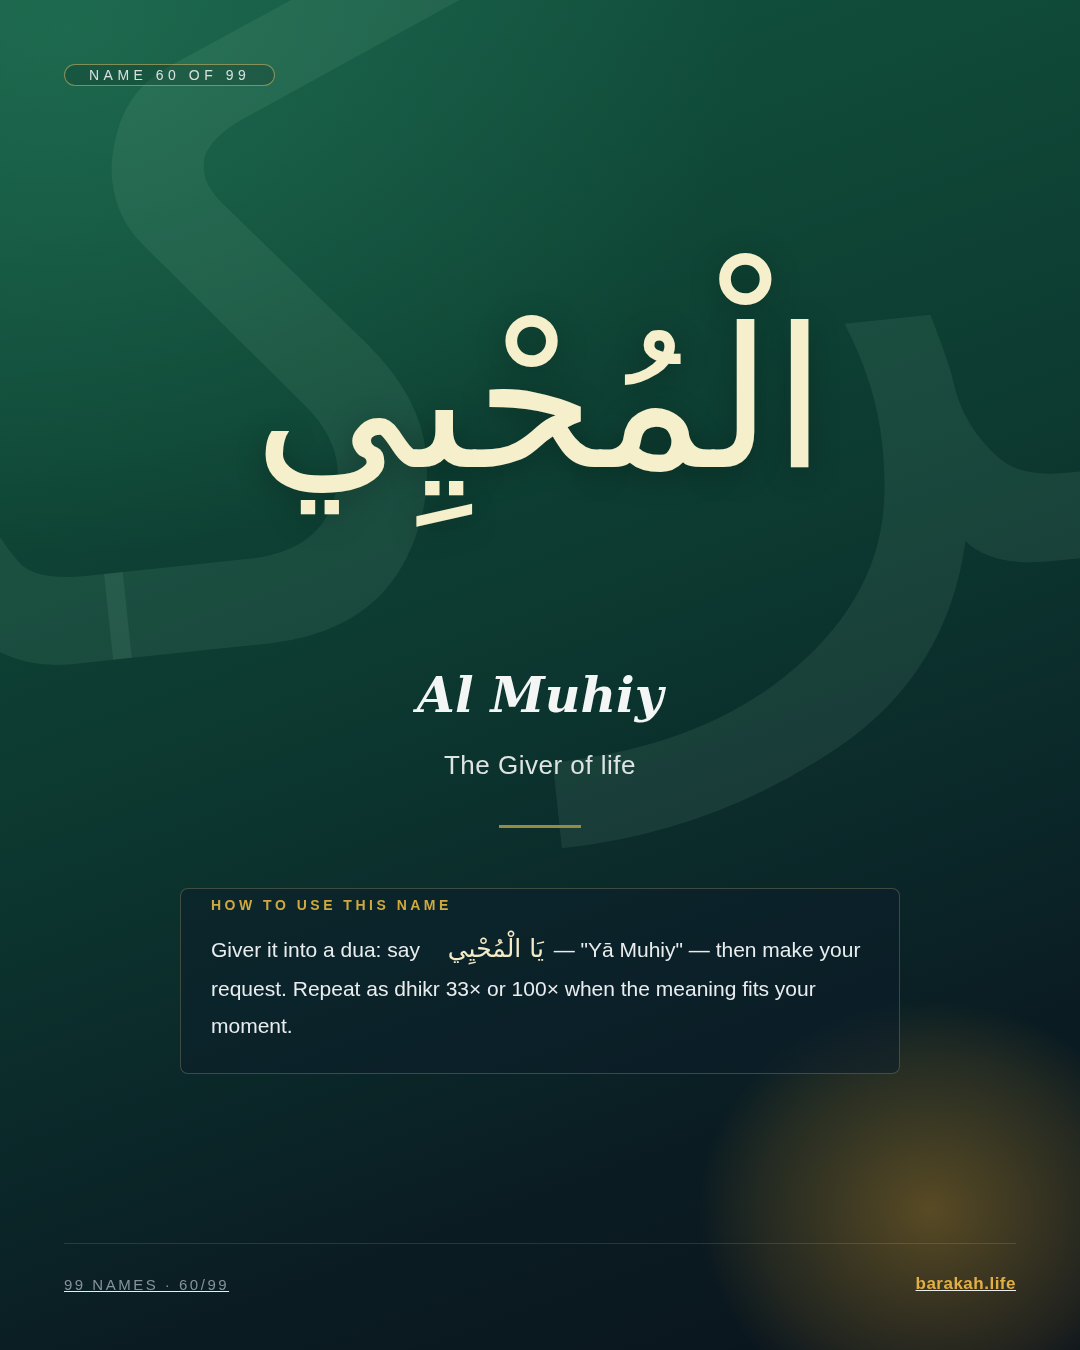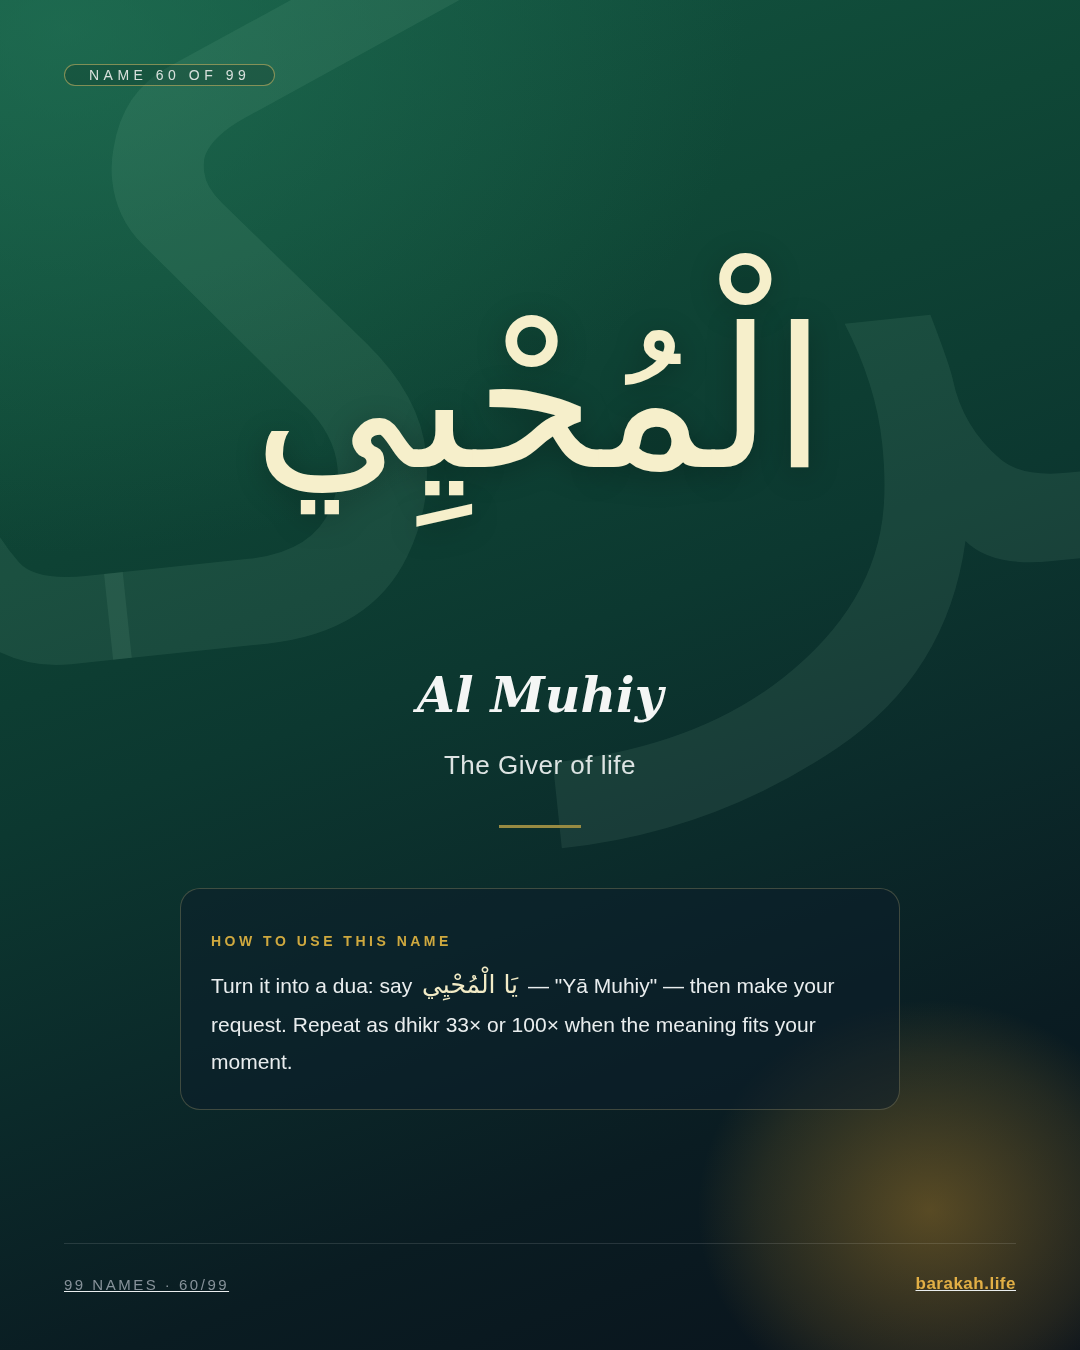--- a/index.html
+++ b/index.html
@@ -80,35 +80,36 @@
   .divider {
     width: 82px; height: 3px; background: #978a42;
     margin: 44px auto 0;
   }
 
   
   .card {
     position: absolute; left: 180px; top: 888px;
     width: 720px;
     border: 1px solid rgba(196, 182, 124, 0.28);
-    border-radius: 20px;
+    border-radius: 8px;
     background: rgba(13, 30, 41, 0.55);
-    padding: 44px 30px 28px;
+    padding: 8px 30px 28px;
   }
   .card-label {
     color: #cfa93f; font-size: 14px; font-weight: 700; letter-spacing: 3.5px;
   }
   .card-body {
     margin-top: 14px;
     font-size: 21px; line-height: 1.76; color: #e9edee;
   }
   .card-arabic {
     font-family: "DejaVu Sans", sans-serif;
     font-size: 25px; color: #f2ebc6; direction: rtl; unicode-bidi: embed;
     padding: 0 4px;
+    margin-left: 18px;
   }
 
   
   .footer-divider {
     position: absolute; left: 64px; right: 64px; bottom: 106px;
     border-top: 1px solid rgba(255,255,255,0.12);
   }
   .footer {
     position: absolute; left: 64px; right: 64px; bottom: 56px;
     display: flex; justify-content: space-between; align-items: center; text-decoration: underline;
@@ -134,21 +135,21 @@
 <div class="hero">
   <div class="hero-arabic">الْمُحْيِي</div>
   <div class="hero-translit">Al Muhiy</div>
   <div class="hero-meaning">The Giver of life</div>
   <div class="divider"></div>
 </div>
 
 <div class="card">
   <div class="card-label">HOW TO USE THIS NAME</div>
   <div class="card-body">
-    <span>Turn it into a dua: say </span><span class="card-arabic">يَا الْمُحْيِي</span><span> — "Yā Muhiy" — then make your request. Repeat as dhikr 33× or 100× when the meaning fits your moment.</span>
+    <span>Giver it into a dua: say </span><span class="card-arabic">يَا الْمُحْيِي</span><span> — "Yā Muhiy" — then make your request. Repeat as dhikr 33× or 100× when the meaning fits your moment.</span>
   </div>
 </div>
 
 <div class="footer-divider"></div>
 <div class="footer">
   <span class="footer-left">99 NAMES · 60/99</span>
   <a class="footer-right">barakah.life</a>
 </div>
 
 </body></html>

